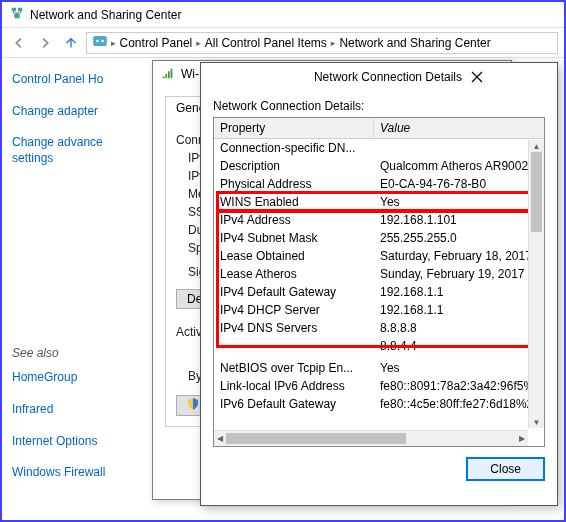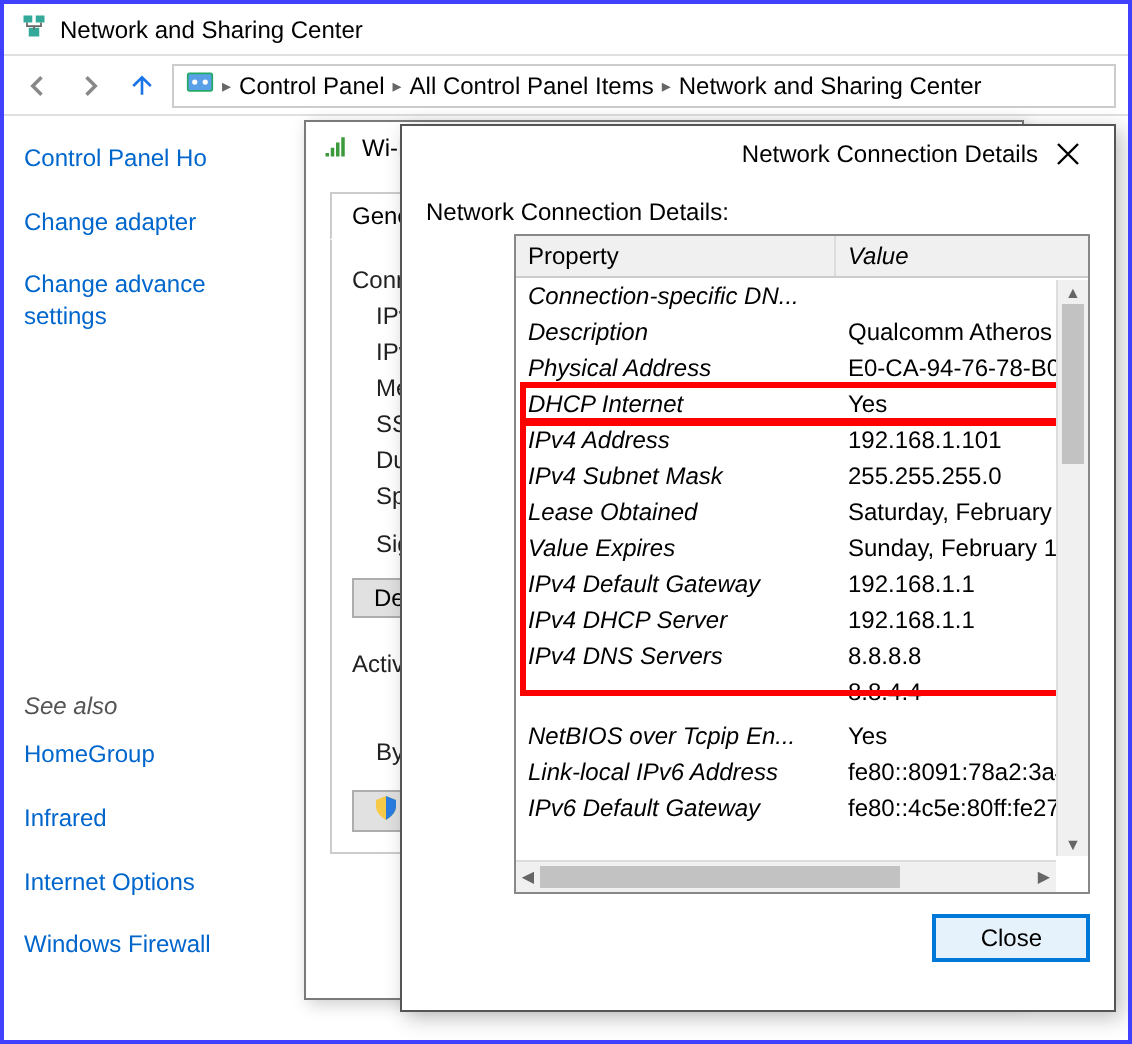--- a/index.html
+++ b/index.html
@@ -19,32 +19,32 @@
 
 .wifi-dialog { position: absolute; left: 0; top: 2px; width: 360px; height: 440px; background: #fff; border: 1px solid #7a7a7a; box-shadow: 2px 2px 8px rgba(0,0,0,0.2); }
 .wifi-titlebar { height: 26px; display: flex; align-items: center; padding: 0 8px; gap: 6px; }
 .wifi-body { padding: 8px 12px; }
 .tab { padding: 4px 10px; border: 1px solid #ccc; border-bottom: 1px solid #fff; background: #fff; display: inline-block; position: relative; top: 1px; }
 .tab-pane { border: 1px solid #ccc; padding: 10px; margin-top: -1px; }
 .fieldrow { margin: 4px 0; color: #222; }
 .btn { border: 1px solid #adadad; background: #e1e1e1; padding: 2px 10px; display: inline-flex; align-items: center; gap: 4px; }
 
 .details-dialog { position: absolute; left: 48px; top: 4px; width: 358px; height: 444px; background: #fff; border: 1px solid #555; box-shadow: 3px 3px 10px rgba(0,0,0,0.25); z-index: 10; }
-.details-titlebar { height: 28px; display: flex; align-items: center; justify-content: flex-end; padding: 0 8px; margin-left: 48px; }
+.details-titlebar { height: 28px; display: flex; align-items: center; justify-content: center; padding: 0 8px; margin-left: 48px; }
 .details-close { width: 30px; height: 20px; display: flex; align-items: center; justify-content: center; }
 .details-body { padding: 8px 12px 10px 12px; }
 .details-label { margin-bottom: 4px; }
-.grid-wrap { border: 1px solid #888; height: 330px; position: relative; overflow: hidden; margin-left: 44px; }
+.grid-wrap { border: 1px solid #888; height: 330px; position: relative; overflow: hidden; }
 .grid-head { display: flex; background: #f0f0f0; border-bottom: 1px solid #ccc; }
 .grid-head div { padding: 3px 6px; }
 .col-prop { width: 160px; border-right: 1px solid #ddd; }
 .col-val { flex: 1; font-style: italic; }
 .grid-rows { position: relative; }
 .grid-row { display: flex; padding: 1px 0; }
-.grid-row .p { width: 160px; padding: 1px 6px; white-space: nowrap; overflow: hidden; text-overflow: ellipsis; font-style: italic; }
+.grid-row .p { width: 160px; padding: 1px 6px; white-space: nowrap; overflow: hidden; text-overflow: ellipsis; }
 .grid-row .v { flex: 1; padding: 1px 6px; white-space: nowrap; overflow: hidden; }
 .hl-red1 { position: absolute; border: 3px solid #ff0000; left: 2px; width: 330px; top: 73px; height: 21px; pointer-events: none; }
 .hl-red2 { position: absolute; border: 3px solid #ff0000; left: 2px; width: 344px; top: 92px; height: 138px; pointer-events: none; }
 .vscroll { position: absolute; right: 0; top: 22px; bottom: 18px; width: 16px; background: #f0f0f0; border-left: 1px solid #ddd; }
 .vscroll .thumb { position: absolute; left: 2px; right: 2px; top: 12px; height: 80px; background: #c2c2c2; }
 .vscroll .arr { position: absolute; left: 0; right: 0; height: 12px; display: flex; align-items: center; justify-content: center; color: #666; font-size: 8px; }
 .hscroll { position: absolute; left: 0; right: 16px; bottom: 0; height: 16px; background: #f0f0f0; border-top: 1px solid #ddd; }
 .hscroll .thumb { position: absolute; top: 2px; bottom: 2px; left: 12px; width: 180px; background: #c2c2c2; }
 .hscroll .arr { position: absolute; top: 0; bottom: 0; width: 12px; display: flex; align-items: center; justify-content: center; color: #666; font-size: 8px; }
 .close-row { display: flex; justify-content: flex-end; margin-top: 10px; }
@@ -168,37 +168,37 @@
               </div>
               <div class="grid-row">
                 <div class="p">Description</div>
                 <div class="v">Qualcomm Atheros AR9002WB-1NG</div>
               </div>
               <div class="grid-row">
                 <div class="p">Physical Address</div>
                 <div class="v">E0-CA-94-76-78-B0</div>
               </div>
               <div class="grid-row">
-                <div class="p">DHCP Internet</div>
+                <div class="p">WINS Enabled</div>
                 <div class="v">Yes</div>
               </div>
               <div class="grid-row">
                 <div class="p">IPv4 Address</div>
                 <div class="v">192.168.1.101</div>
               </div>
               <div class="grid-row">
                 <div class="p">IPv4 Subnet Mask</div>
                 <div class="v">255.255.255.0</div>
               </div>
               <div class="grid-row">
                 <div class="p">Lease Obtained</div>
                 <div class="v">Saturday, February 18, 2017 9:05:29 I</div>
               </div>
               <div class="grid-row">
-                <div class="p">Value Expires</div>
+                <div class="p">Lease Atheros</div>
                 <div class="v">Sunday, February 19, 2017 9:05:29 P</div>
               </div>
               <div class="grid-row">
                 <div class="p">IPv4 Default Gateway</div>
                 <div class="v">192.168.1.1</div>
               </div>
               <div class="grid-row">
                 <div class="p">IPv4 DHCP Server</div>
                 <div class="v">192.168.1.1</div>
               </div>

